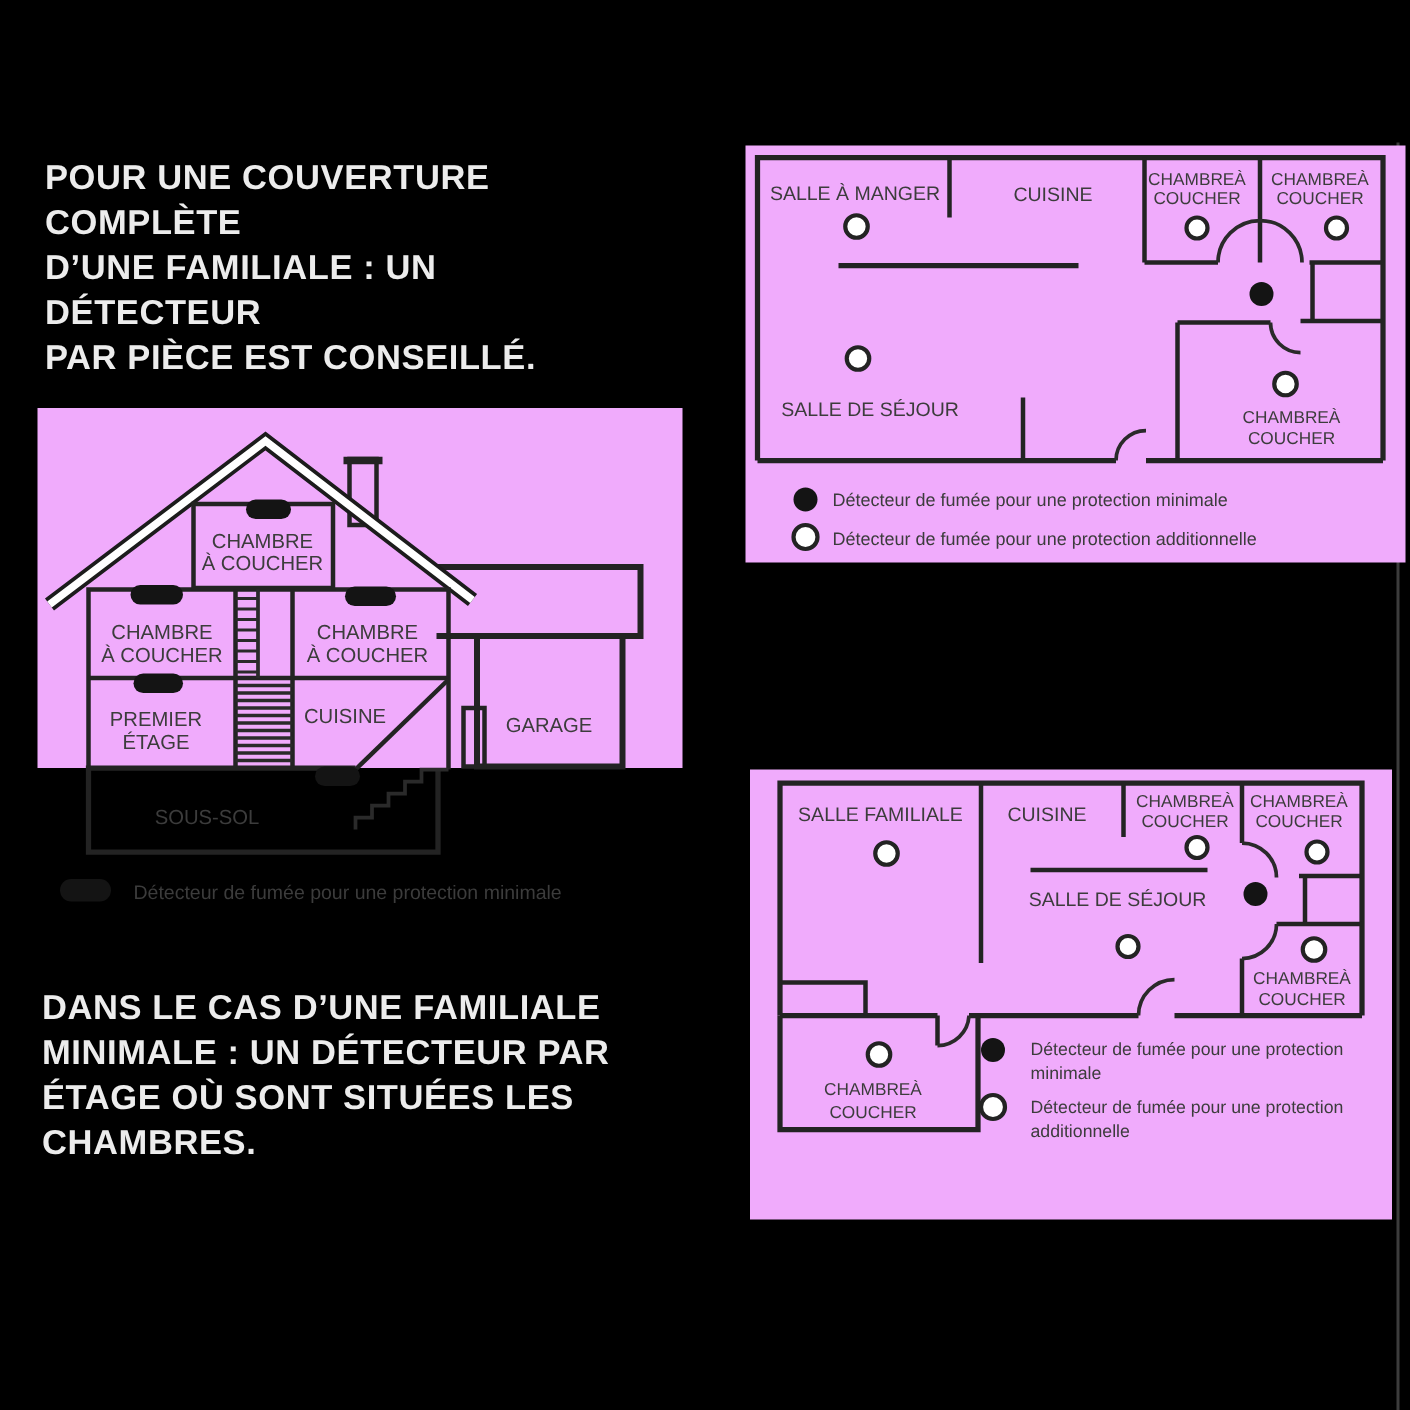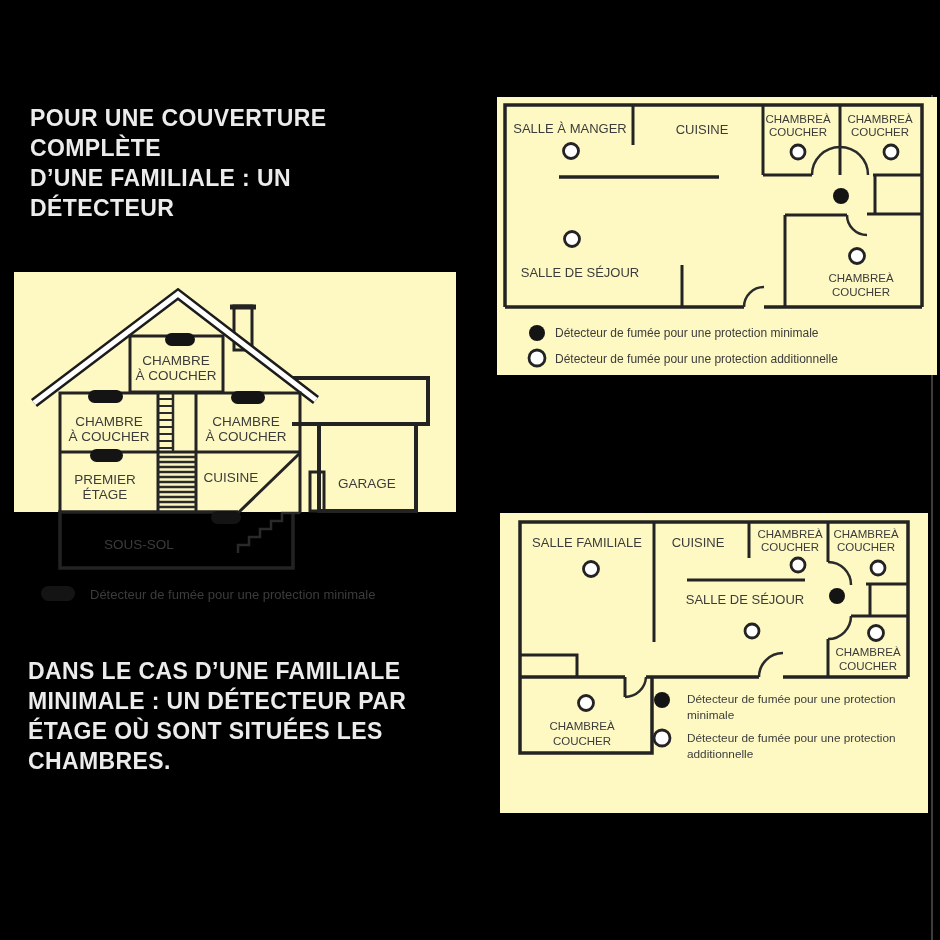--- a/index.html
+++ b/index.html
@@ -2,22 +2,22 @@
 <html><head>
 <meta charset="utf-8">
 <style>
   html,body{margin:0;padding:0;background:#000;}
   #stage{position:relative;width:940px;height:940px;background:#000;overflow:hidden;
          font-family:"Liberation Sans",sans-serif;}
   .heading{position:absolute;color:#ececec;font-weight:700;
            font-size:23px;line-height:30px;letter-spacing:.4px;}
   #heading-top{left:30px;top:103px;width:410px;}
   #heading-bottom{left:28px;top:656px;width:418px;}
-  .panel{position:absolute;background:#fef9c3;z-index:2;}
-  #house-panel{left:14px;top:272px;width:430px;height:240px;padding-left:12px;}
+  .panel{position:absolute;background:#f0abfc;z-index:2;}
+  #house-panel{left:25px;top:272px;width:430px;height:240px;}
   #plan-top-panel{left:497px;top:97px;width:440px;height:278px;}
   #plan-bottom-panel{left:500px;top:513px;width:428px;height:300px;}
   svg{display:block;}
   svg text{font-family:"Liberation Sans",sans-serif;fill:#3c3c3c;}
   .t14{font-size:13.5px;}
   .t13{font-size:13px;}
   .t12{font-size:12px;}
   .t118{font-size:11.8px;}
   .t115{font-size:11.5px;}
   .wall{stroke:#232323;fill:none;}
@@ -31,20 +31,21 @@
 </head>
 <body>
 
 <div id="stage">
 
   <div id="edge-line"></div>
 
   <div id="heading-top" class="heading">
     <div>POUR UNE COUVERTURE COMPLÈTE</div>
     <div>D’UNE FAMILIALE : UN DÉTECTEUR</div>
+    <div>PAR PIÈCE EST CONSEILLÉ.</div>
   </div>
 
   <div id="house-panel" class="panel">
     <svg width="430" height="340" viewBox="0 0 430 340">
 
       <g>
         <path class="wall" stroke-width="4" d="M266,106 L402,106 L402,152 L266,152" fill="#fff"></path>
         <path class="wall" stroke-width="4" d="M293,152 L293,239 L390,239 L390,152" fill="#fff"></path>
         <rect class="wall" stroke-width="3" x="284" y="200" width="14" height="39" fill="#fff"></rect>
       </g>

